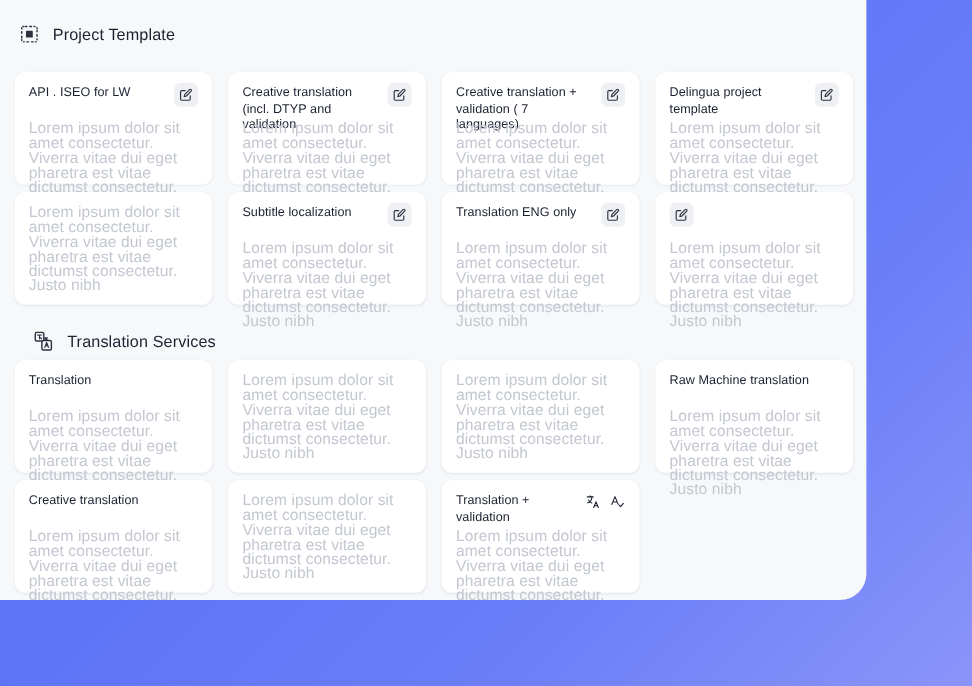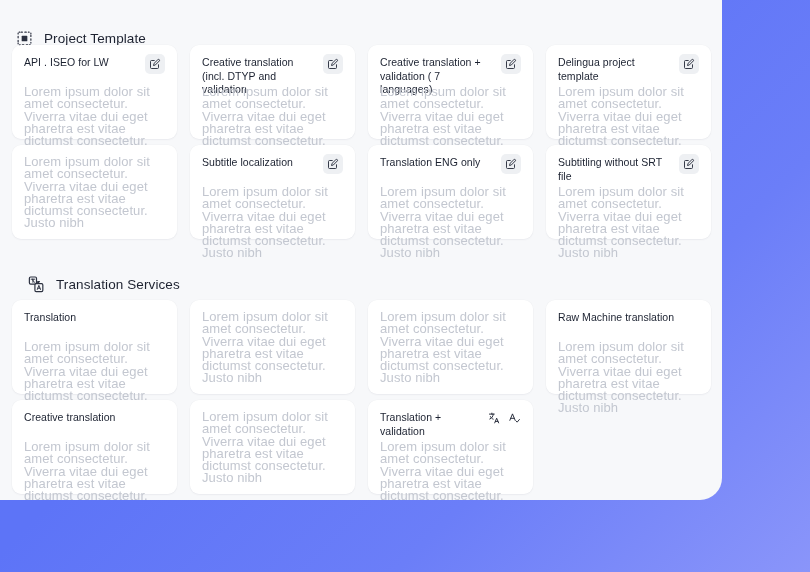--- a/index.html
+++ b/index.html
@@ -44,34 +44,34 @@
     justify-content: center;
     color: #2c3140;
     flex: 0 0 auto;
   }
   .section-title {
     font-size: 13.5px;
     color: #1d2230;
     letter-spacing: .1px;
   }
 
-  #sec1-head { position: absolute; left: 0; top: 28px; text-align: right; }
+  #sec1-head { position: absolute; left: 0; top: 18px; text-align: right; }
   #sec2-head { position: absolute; left: 12px; top: 274px; }
 
   
   .grid {
     position: absolute;
     left: 12px;
     width: 698px;
     display: grid;
     grid-template-columns: repeat(4, 165px);
     column-gap: 13px;
     row-gap: 6px;
   }
-  #grid1 { top: 45px; }
+  #grid1 { top: 60px; }
   #grid2 { top: 300px; }
 
   .card {
     background: #ffffff;
     border-radius: 9px;
     height: 94px;
     padding: 11px 12px 10px 12px;
     box-shadow: 0 1px 2px rgba(25,30,60,0.045), 0 0 0 0.5px rgba(25,30,60,0.025);
     display: flex;
     flex-direction: column;
@@ -221,21 +221,20 @@
             <svg width="12" height="12" viewBox="0 0 24 24" fill="none" stroke="#2c3140" stroke-width="1.9" stroke-linecap="round" stroke-linejoin="round">
               <path d="M19 13.5V19a2 2 0 0 1-2 2H5a2 2 0 0 1-2-2V7a2 2 0 0 1 2-2h5.5"></path>
               <path d="M17.8 3.3a1.9 1.9 0 0 1 2.7 2.7L12.6 14 9 15l1-3.6Z"></path>
             </svg>
           </span>
         </div>
         <div class="card-body">Lorem ipsum dolor sit amet consectetur. Viverra vitae dui eget pharetra est vitae dictumst consectetur. Justo nibh</div>
       </div>
       <div class="card">
         <div class="card-top">
-          <div class="card-title">Subtitling without SRT file</div>
           <span class="edit-btn">
             <svg width="12" height="12" viewBox="0 0 24 24" fill="none" stroke="#2c3140" stroke-width="1.9" stroke-linecap="round" stroke-linejoin="round">
               <path d="M19 13.5V19a2 2 0 0 1-2 2H5a2 2 0 0 1-2-2V7a2 2 0 0 1 2-2h5.5"></path>
               <path d="M17.8 3.3a1.9 1.9 0 0 1 2.7 2.7L12.6 14 9 15l1-3.6Z"></path>
             </svg>
           </span>
         </div>
         <div class="card-body">Lorem ipsum dolor sit amet consectetur. Viverra vitae dui eget pharetra est vitae dictumst consectetur. Justo nibh</div>
       </div>
     </div>

